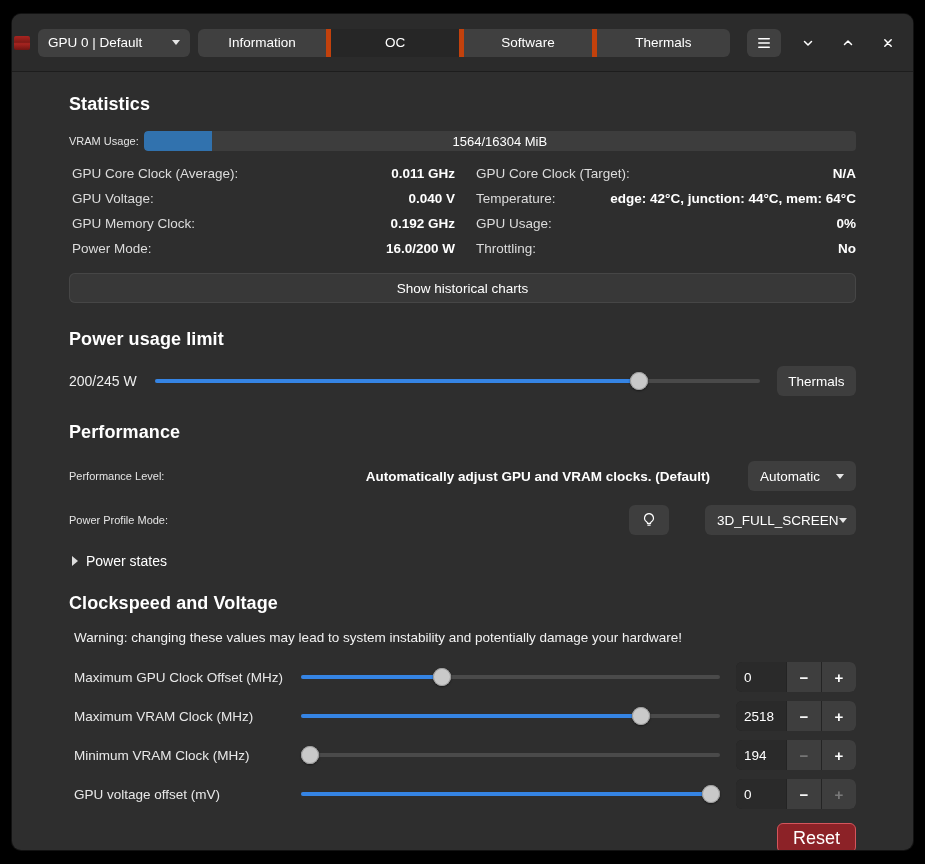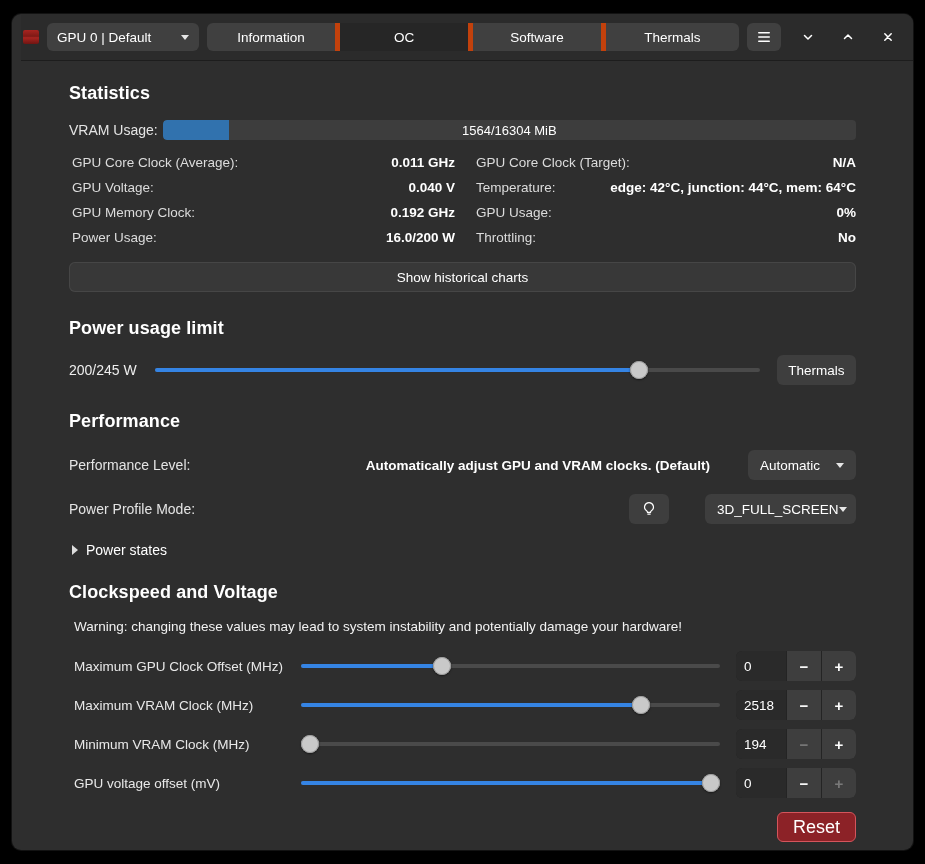--- a/index.html
+++ b/index.html
@@ -11,22 +11,22 @@
     position:relative;
     overflow:hidden;
   }
   .window {
     position:absolute; left:12px; top:14px; width:901px; height:836px;
     background:#2e2e2e; border-radius:9px; overflow:hidden;
     box-shadow:0 0 0 1px #121212;
   }
   
   .titlebar {
-    height:47px; background:#2b2b2b; border-bottom:1px solid #1d1d1d;
-    display:flex; align-items:center; padding:0 12px 0 2px;margin-left:9px;
+    height:58px; background:#2b2b2b; border-bottom:1px solid #1d1d1d;
+    display:flex; align-items:center; padding:0 12px 0 2px;
   }
   .app-icon {
     width:16px; height:14px; border-radius:2px; margin-right:8px; flex:none;
     background:linear-gradient(180deg,#a82420 0%,#7e1a16 45%,#a82420 55%,#6f1512 100%);
   }
   .tb-btn {
     height:28px; background:#404040; border:none; border-radius:6px;
     color:#fff; font-size:13.5px; font-family:inherit;
     display:flex; align-items:center; cursor:default;
   }
@@ -46,21 +46,21 @@
   }
   .caret {
     width:0; height:0; border-left:4px solid transparent; border-right:4px solid transparent;
     border-top:5px solid #e6e6e6; display:inline-block;
   }
   
   .content { padding:22px 57px 0 57px; height:calc(100% - 43px); }
   h2.section { font-size:18px; font-weight:700; color:#fff; letter-spacing:.1px; }
   .mt26 { margin-top:26px; }
   .mt22 { margin-top:22px; }
-  .label { font-size:14px; color:#e4e4e4; }
+  .label { font-size:11px; color:#e4e4e4; }
   
   .vram-row { margin-top:16px; display:flex; align-items:center; }
   .progress {
     flex:1; height:20px; margin-left:5px; position:relative;
     background:#3d3d3d; border-radius:4px; overflow:hidden;
   }
   .progress-fill {
     height:100%; width:calc(var(--f,0) * 100%);
     background:#3172ae; border-radius:4px 0 0 4px;
   }
@@ -221,21 +221,21 @@
       </div>
       <div class="stat-cell">
         <span class="stat-label">GPU Memory Clock:</span>
         <span class="stat-value">0.192 GHz</span>
       </div>
       <div class="stat-cell">
         <span class="stat-label">GPU Usage:</span>
         <span class="stat-value">0%</span>
       </div>
       <div class="stat-cell">
-        <span class="stat-label">Power Usage:</span>
+        <span class="stat-label">Power Mode:</span>
         <span class="stat-value">16.0/200 W</span>
       </div>
       <div class="stat-cell">
         <span class="stat-label">Throttling:</span>
         <span class="stat-value">No</span>
       </div>
     </div>
 
     <button class="btn wide-btn">Show historical charts</button>
 

